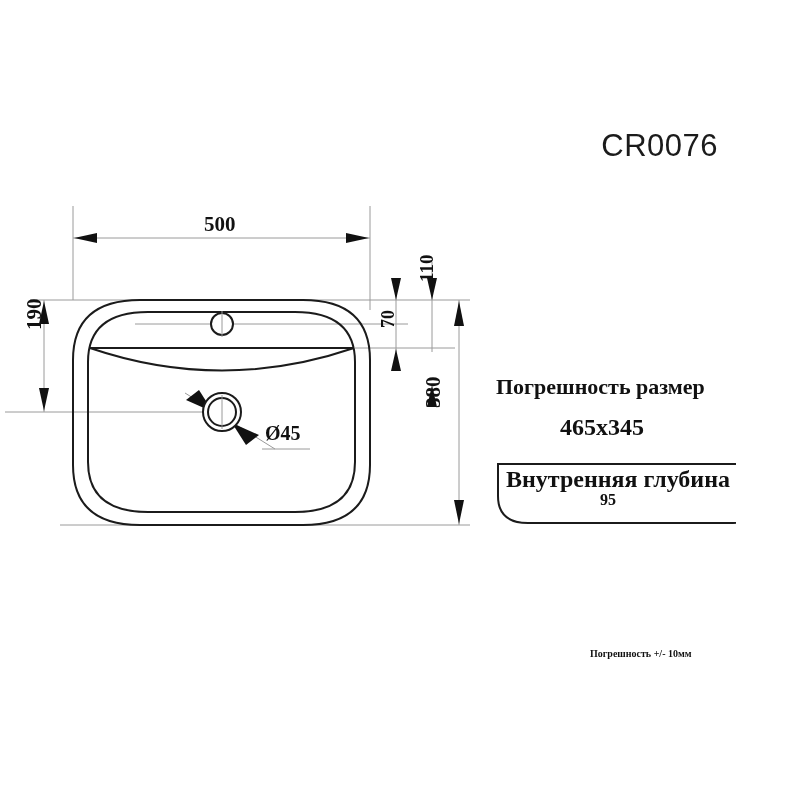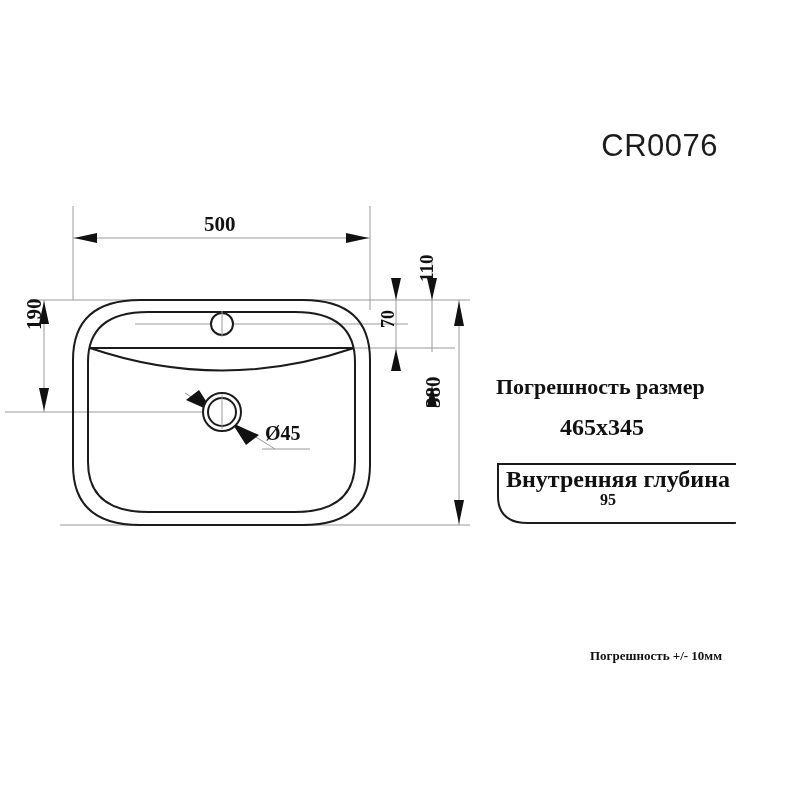--- a/index.html
+++ b/index.html
@@ -53,21 +53,21 @@
     font-weight: bold;
     color: #111111;
     text-align: center;
     white-space: nowrap;
   }
   .note-install-1 { left: 496px; top: 374px; font-size: 22px; }
   .note-install-2 { left: 560px; top: 414px; font-size: 24px; }
   .note-depth-1   { left: 506px; top: 466px; font-size: 24px; }
   .note-depth-2   { left: 600px; top: 491px; font-size: 16px; }
   .note-tol {
-    left: 590px; top: 648px; font-size: 13px;
+    left: 590px; top: 648px; font-size: 10px;
   }
 </style>
 </head>
 <body>
 
 <div id="page">
 
   <svg class="drawing" viewBox="0 0 800 800">
 
     <g stroke="#9a9a9a" stroke-width="1" fill="none">

